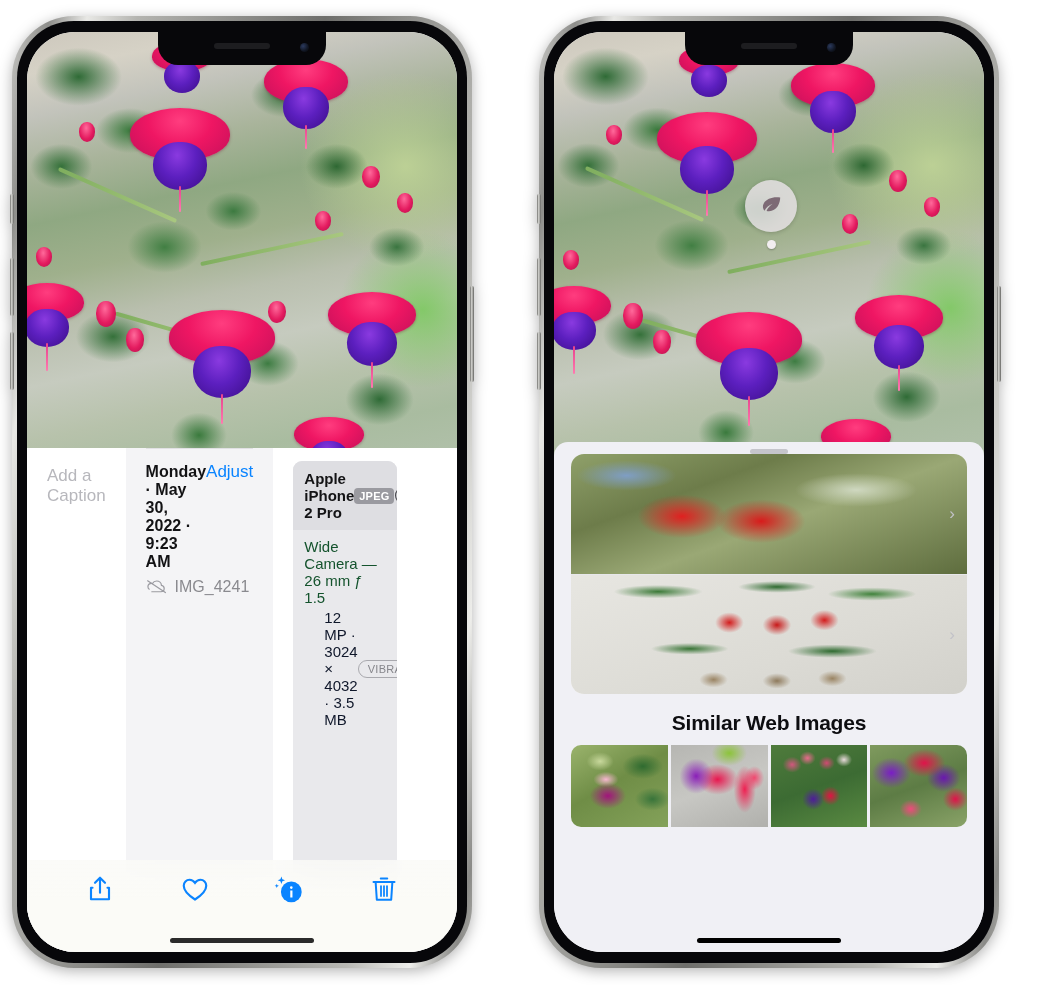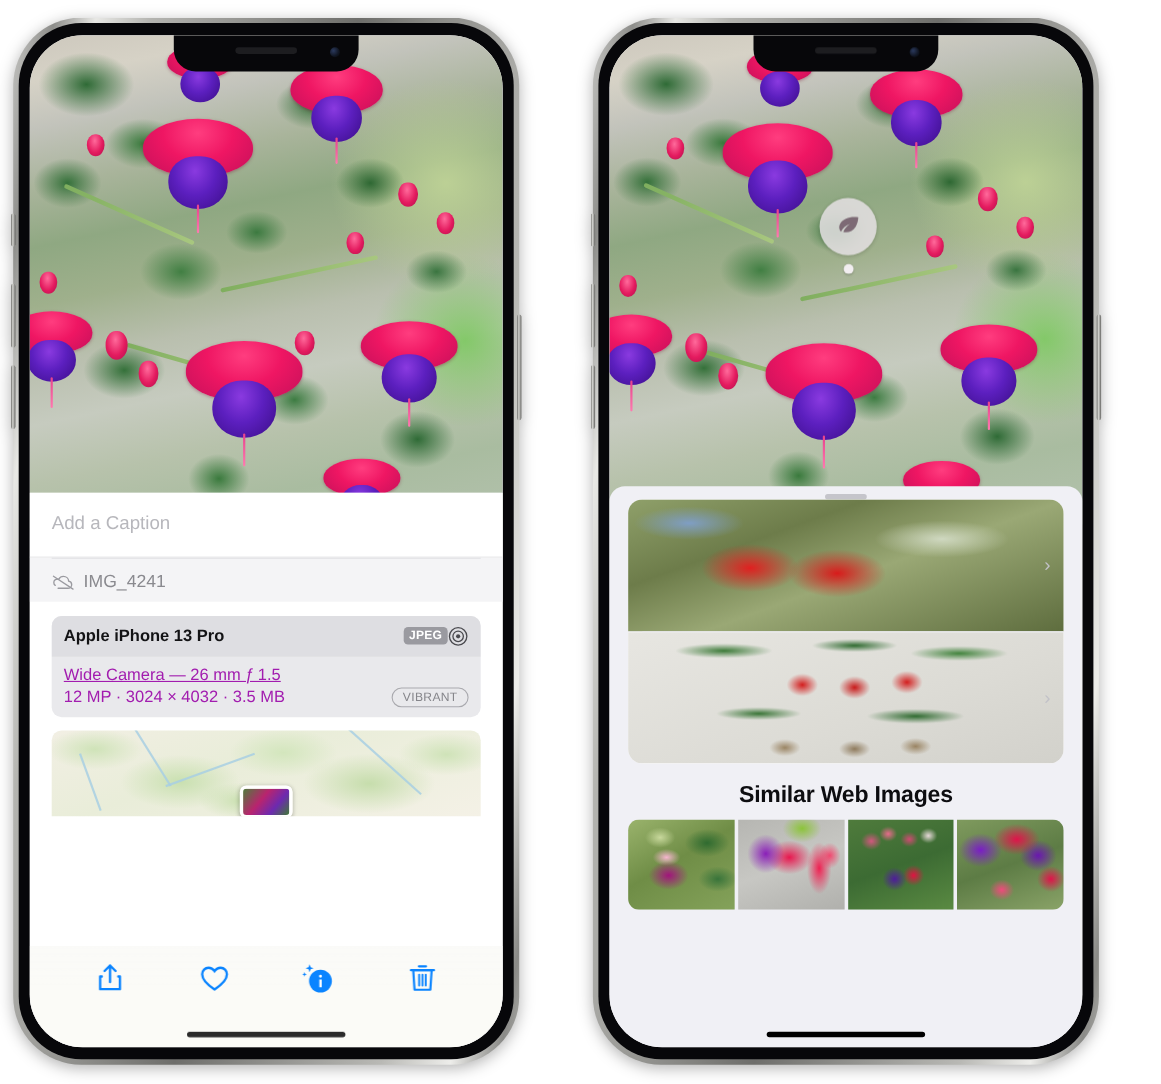--- a/index.html
+++ b/index.html
@@ -142,21 +142,21 @@
   .stem {
     position: absolute;
     background: linear-gradient(90deg,#7fae5e,#a8c77f);
     border-radius: 2px;
   }
 
   
   .info-sheet {
     position: absolute; left: 0; right: 0; bottom: 0;
     background: #ffffff;
-    display: flex; flex-direction: column;
+    display: flex; flex-direction: row;
   }
   .caption-row {
     padding: 18px 20px 20px 20px;
     font-size: 17px; color: #b7b7bc;
     background: #fff;
     border-bottom: 0.5px solid #e3e3e6;
   }
   .lookup-row {
     display: flex; align-items: center; gap: 13px;
     padding: 15px 20px 15px 20px;
@@ -203,26 +203,26 @@
   }
   .cam-name { font-weight: 700; color: #131315; font-size: 15px; }
   .cam-head-right { display: flex; align-items: center; gap: 0; }
   .tag-jpeg {
     background: #9a9aa0; color: #fff;
     font-size: 11px; font-weight: 700;
     padding: 2px 5px; border-radius: 4px; letter-spacing: .2px;
   }
   .aperture-ic { width: 19px; height: 19px; }
   .cam-body { padding: 8px 11px 9px 11px; }
-  .cam-lens { color: #a21caf; font-size: 15px; text-decoration: underline; }
+  .cam-lens { color: #14532d; font-size: 15px; }
   .cam-spec-row {
     display: flex; align-items: center; justify-content: space-between;
     margin-top: 3px;
   }
-  .cam-spec { color: #a21caf; font-size: 15px; }
+  .cam-spec { color: #0f172a; font-size: 15px; margin-left: 20px; }
   .tag-vibrant {
     border: 1px solid #a9a9ae; color: #86868b;
     font-size: 11px; padding: 2px 9px; border-radius: 9px;
     letter-spacing: .3px;
   }
   .cam-exif {
     display: flex; align-items: center;
     border-top: 0.5px solid #d4d4d8;
     padding: 7px 11px;
     color: #86868b; font-size: 13px;
@@ -427,32 +427,36 @@
         <div class="bud" style="left:56%;top:60%;width:18px;height:22px;"></div>
       </div>
 
       <div class="info-sheet" style="height:504px;">
 
         <div class="caption-row">Add a Caption</div>
 
 
         <div class="meta-block">
           <div class="meta-sep"></div>
+          <div class="meta-line1">
+            <span>Monday · May 30, 2022 · 9:23 AM</span>
+            <span class="adjust-link">Adjust</span>
+          </div>
           <div class="meta-line2">
             <svg width="21" height="15" viewBox="0 0 26 18">
               <path d="M7.2 15.5h11.1c2.3 0 4.2-1.8 4.2-4 0-2-1.5-3.7-3.4-4-.2-3-2.8-5.3-5.9-5.3-2.2 0-4.2 1.2-5.2 3.1-.3-.1-.6-.1-.9-.1C4.3 5.2 2.4 7 2.4 9.2c0 1.3.6 2.4 1.6 3.1" fill="none" stroke="#9a9aa0" stroke-width="1.5" stroke-linecap="round"></path>
               <line x1="2" y1="2" x2="24" y2="16.5" stroke="#9a9aa0" stroke-width="1.5" stroke-linecap="round"></line>
             </svg>
             <span>IMG_4241</span>
           </div>
         </div>
 
         <div class="cam-card">
           <div class="cam-head">
-            <span class="cam-name">Apple iPhone 13 Pro</span>
+            <span class="cam-name">Apple iPhone 2 Pro</span>
             <span class="cam-head-right">
               <span class="tag-jpeg">JPEG</span>
               <svg class="aperture-ic" viewBox="0 0 24 24">
                 <circle cx="12" cy="12" r="10" fill="none" stroke="#4a4a4f" stroke-width="1.5"></circle>
                 <circle cx="12" cy="12" r="6" fill="none" stroke="#4a4a4f" stroke-width="1.5"></circle>
                 <circle cx="12" cy="12" r="2.4" fill="#4a4a4f"></circle>
               </svg>
             </span>
           </div>
           <div class="cam-body">

